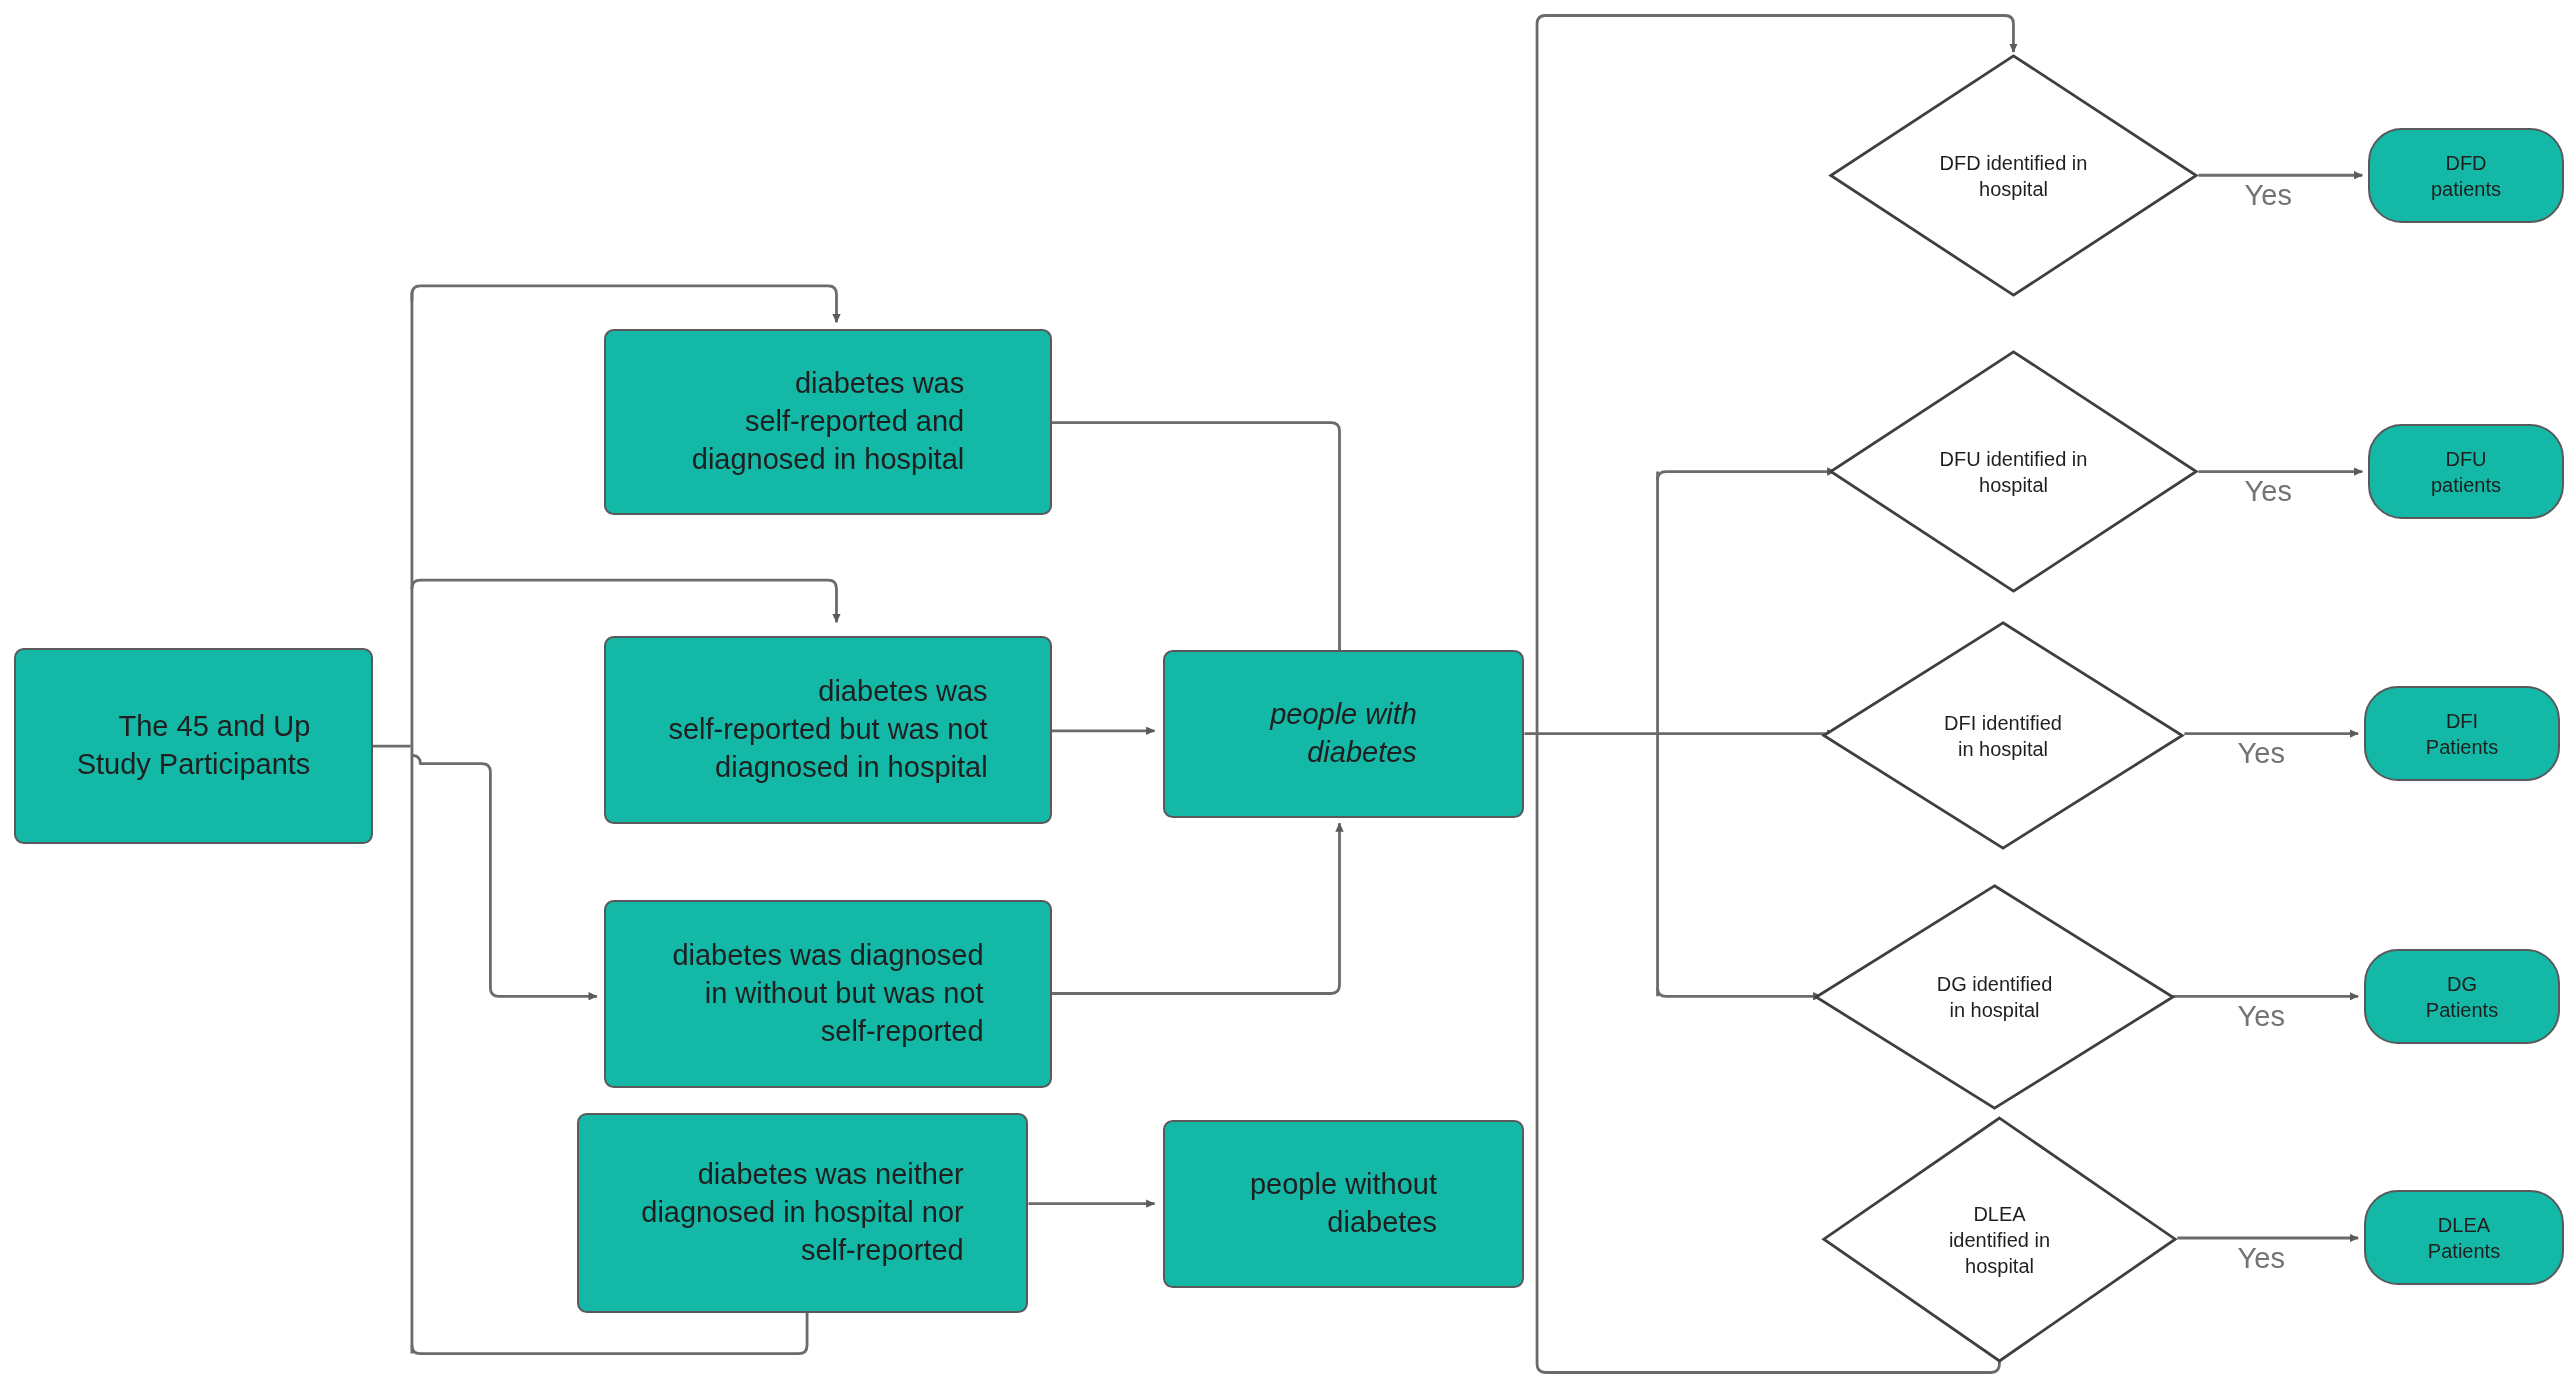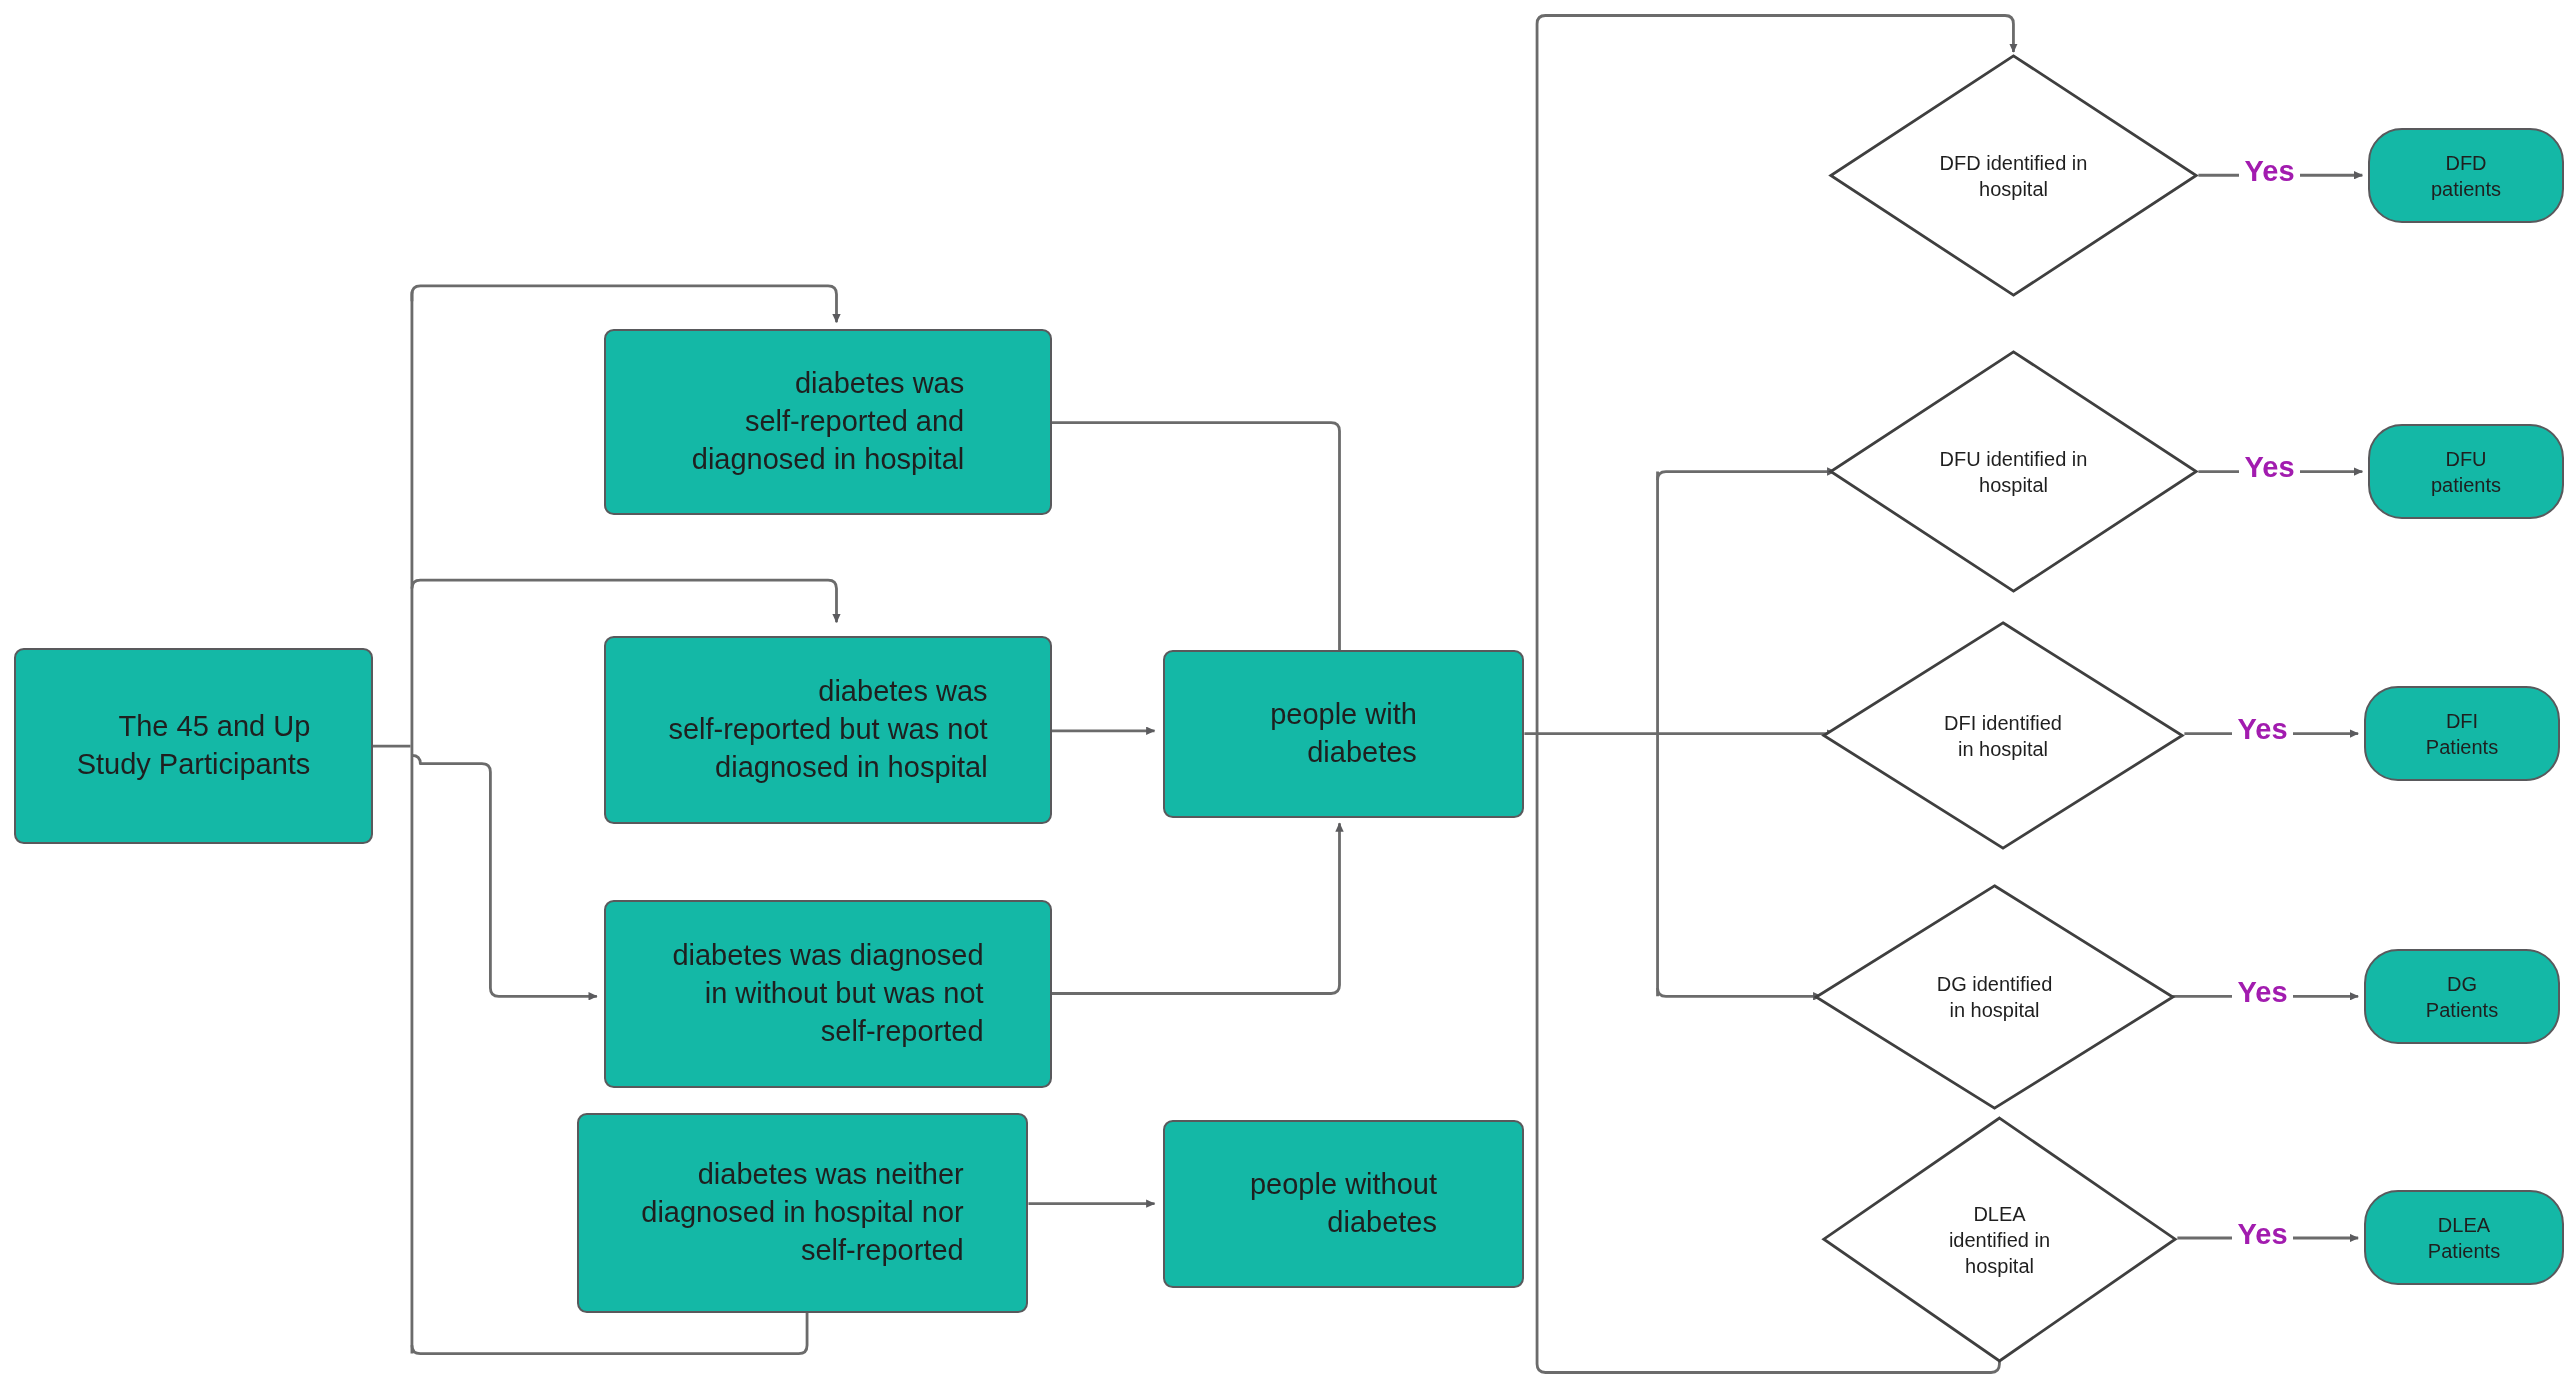--- a/index.html
+++ b/index.html
@@ -6,21 +6,21 @@
   body{font-family:"Liberation Sans","DejaVu Sans",sans-serif;}
   #stage{position:relative;width:2576px;height:1388px;background:#ffffff;overflow:hidden;}
   #edges{position:absolute;left:0;top:0;width:2576px;height:1388px;}
   .node{position:absolute;box-sizing:border-box;display:flex;align-items:center;justify-content:center;text-align:center;color:#1f1f1f;background:#14b8a6;}
   .rect{border:2.1px solid #59595c;border-radius:9.8px;text-align:right;}
   .stadium{border:2.1px solid #59595c;border-radius:34px;}
   .node .txt{line-height:1.30;padding:0 7px;white-space:pre-line;}
   .diamond{position:absolute;display:flex;align-items:center;justify-content:center;text-align:center;color:#1f1f1f;}
   .diamond .txt{position:relative;z-index:2;line-height:1.30;white-space:pre-line;}
   .diamond svg{position:absolute;left:0;top:0;}
-  .edgelabel{position:absolute;font-weight:bold;color:#a21caf;background:#ffffff;padding:1.4px 5.6px;white-space:nowrap;}
+  .edgelabel{position:absolute;font-weight:normal;color:#737373;background:#ffffff;padding:1.4px 5.6px;white-space:nowrap;margin-top:24px;}
   .fs42{font-size:29px;}
   .fs40{font-size:20px;}
 </style>
 </head>
 <body>
 
 <div id="stage">
 
   <svg id="edges" viewBox="0 0 3677 1981" xmlns="http://www.w3.org/2000/svg">
     <defs>
@@ -94,21 +94,21 @@
 in without but was not
 self-reported</span>
   </div>
 
   <div class="node rect fs42" style="left:577px;top:1113px;width:451px;height:200px;">
     <span class="txt">diabetes was neither
 diagnosed in hospital nor
 self-reported</span>
   </div>
 
-  <div class="node rect fs42" style="left:1163px;top:650px;width:361px;height:168px;">
+  <div class="node rect fs42" style="left:1163px;top:650px;width:361px;height:168px;font-style:italic;">
     <span class="txt">people with
 diabetes</span>
   </div>
 
   <div class="node rect fs42" style="left:1163px;top:1120px;width:361px;height:168px;">
     <span class="txt">people without
 diabetes</span>
   </div>
 
   <div class="diamond fs40" style="left:1828px;top:53px;width:371px;height:245px;">

